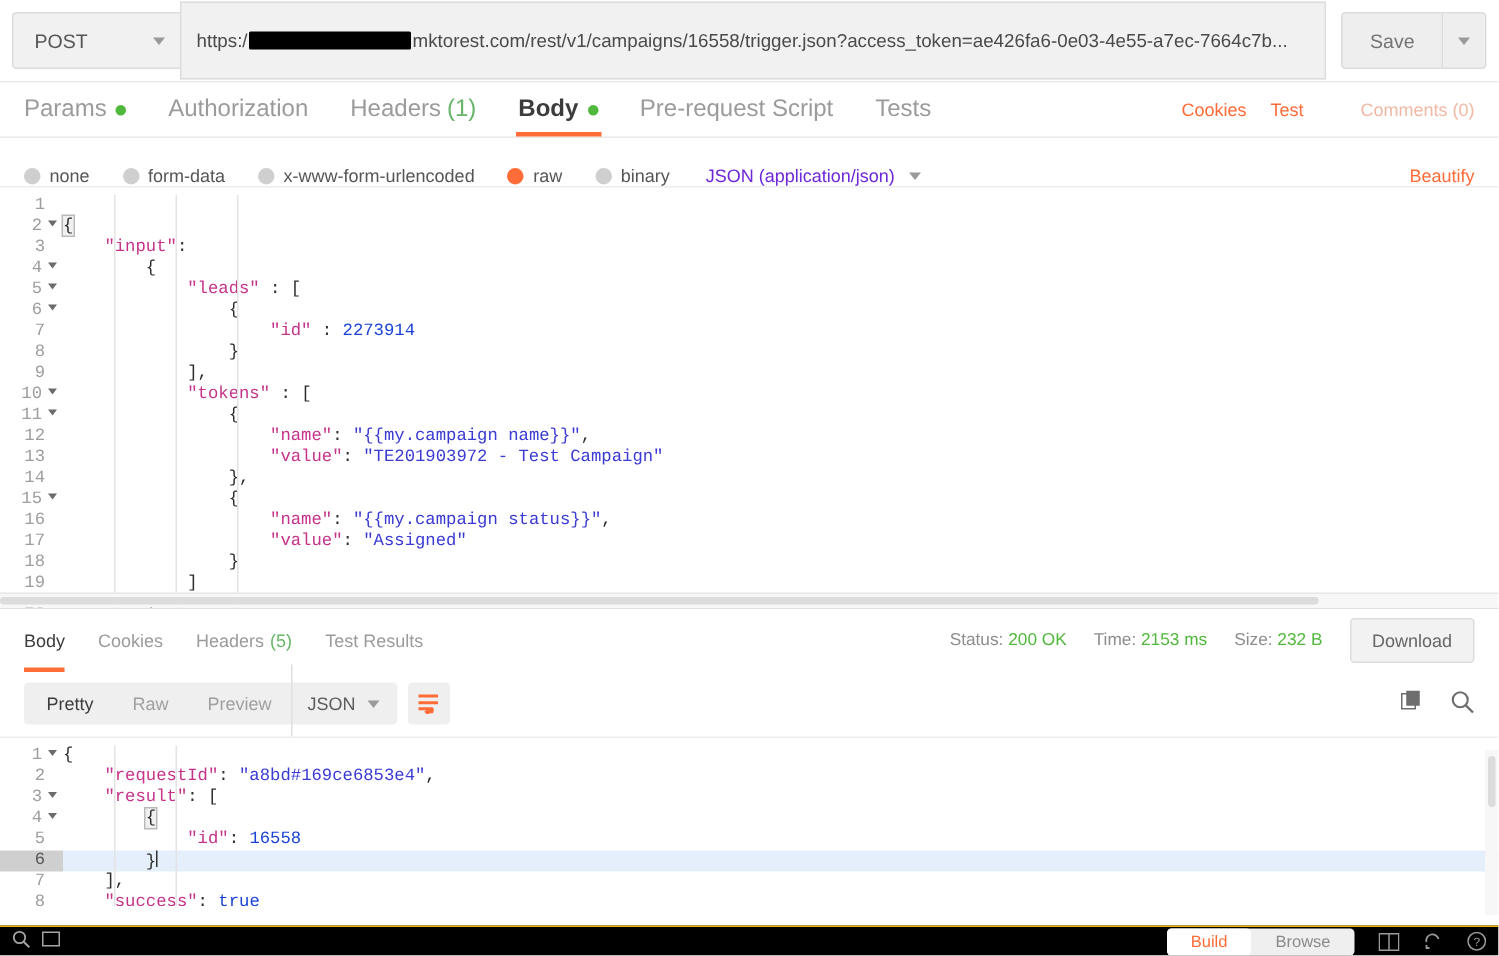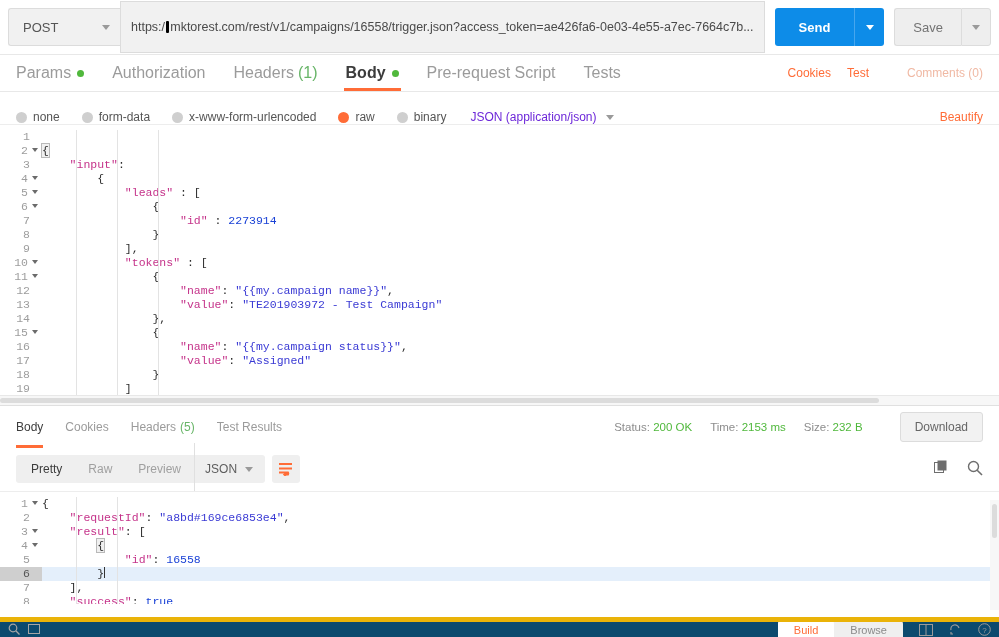--- a/index.html
+++ b/index.html
@@ -97,41 +97,41 @@
   
   .respmeta{height:42px;display:flex;align-items:center;padding:0 16px;box-sizing:border-box;
             border-top:1px solid #e0e0e0;background:#fff;flex:none;}
   .rsTab{color:#9b9b9b;font-size:12px;margin-right:22px;position:relative;display:flex;align-items:center;height:42px;}
   .rsTab.active{color:#3c3c3c;}
   .rsTab.active:after{content:"";position:absolute;left:0;right:0;bottom:0;height:3px;background:#ff6c37;}
   .statgrp{margin-left:auto;display:flex;align-items:center;font-size:11.5px;color:#8d8d8d;}
   .statgrp .item{margin-left:18px;}
   .statgrp .v{color:#50b83c;}
   .download{
-    margin-left:37px;border:1px solid #dcdcdc;background:#f2f2f2;color:#666;border-radius:3px;
+    margin-left:18px;border:1px solid #dcdcdc;background:#f2f2f2;color:#666;border-radius:3px;
     padding:7px 14px;font-size:12px;
   }
 
   
   .resptb{height:44px;display:flex;align-items:center;padding:0 16px;box-sizing:border-box;background:#fff;flex:none;}
   .segwrap{display:flex;align-items:center;background:#efefef;border-radius:3px;height:28px;padding:0 2px;}
   .seg{padding:0 13px;line-height:28px;font-size:12px;color:#a0a0a0;}
   .seg.active{color:#3c3c3c;}
   .jsonpick{display:flex;align-items:center;padding:12px 10px;line-height:28px;border-left:1px solid #e0e0e0;
             color:#5d5d5d;font-size:12px;}
   .jsonpick .caret{margin-left:8px;}
   .wrapbtn{width:28px;height:28px;background:#efefef;border-radius:3px;margin-left:7px;
            display:flex;align-items:center;justify-content:center;}
   .tbicons{margin-left:auto;display:flex;align-items:center;}
   .tbicons>*{margin-left:18px;}
 
   .editor.resp{height:112px;border-top:1px solid #ededed;}
 
   
-  .footer{position:absolute;left:0;right:0;bottom:0;height:20px;background:#0c4a6e;border-top:5px solid #eab308;
+  .footer{position:absolute;left:0;right:0;bottom:0;height:20px;background:#000000;border-top:1px solid #eab308;
           display:flex;align-items:center;padding:0 8px;box-sizing:border-box;overflow:hidden;}
   .fspacer{flex:1;}
   .fseg{display:flex;align-items:center;background:#efefef;border-radius:3px;height:18px;}
   .fseg .fs{padding:0 16px;line-height:18px;font-size:11px;color:#8a8a8a;}
   .fseg .fs.active{color:#ff6c37;background:#fff;border-radius:3px;}
   .ficon{margin-left:16px;color:#9a9a9a;display:flex;align-items:center;}
   .fleft{display:flex;align-items:center;color:#9a9a9a;font-size:11px;}
   .fleft>*{margin-right:8px;}
   .vscroll{position:absolute;right:0;top:500px;width:9px;height:110px;background:#f7f7f7;}
   .vthumb{position:absolute;right:2px;top:4px;width:5px;height:34px;background:#dcdcdc;border-radius:3px;}
@@ -143,26 +143,20 @@
 
   <div class="urlbar">
     <div class="method">
       <span>POST</span>
       <span class="caret"></span>
     </div>
     <div class="urlinput">
       <span>https:/</span>
         <span class="redact"></span>
         <span>mktorest.com/rest/v1/campaigns/16558/trigger.json?access_token=ae426fa6-0e03-4e55-a7ec-7664c7b...</span>
-    </div>
-    <div class="sendwrap">
-      <div class="send">Send</div>
-      <div class="senddrop">
-        <span class="caret"></span>
-      </div>
     </div>
     <div class="savewrap">
       <div class="save">Save</div>
       <div class="savedrop">
         <span class="caret"></span>
       </div>
     </div>
   </div>
 
   <div class="reqtabs">

